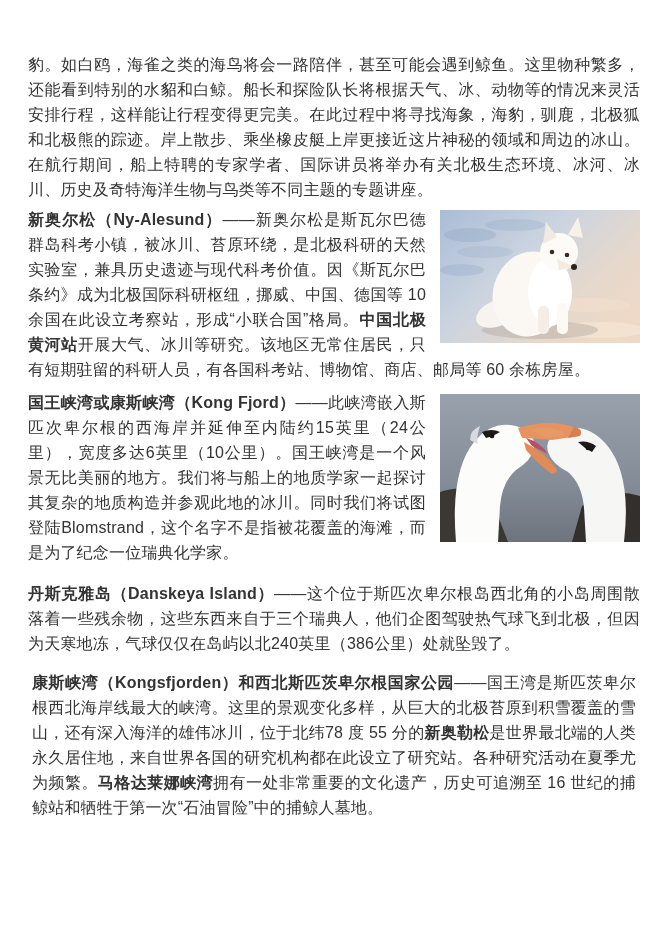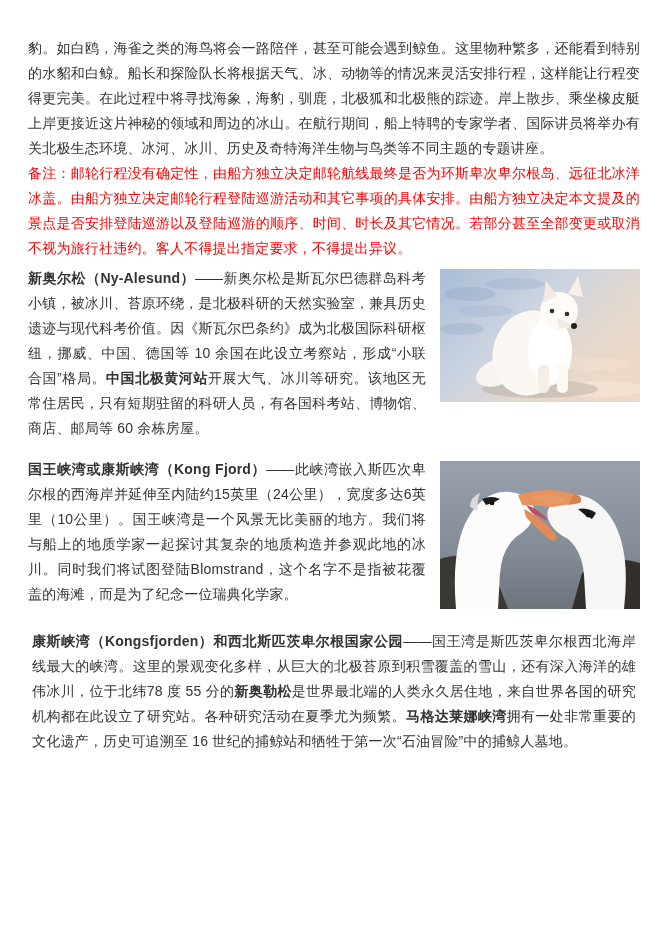--- a/index.html
+++ b/index.html
@@ -1,52 +1,51 @@
 <!DOCTYPE html>
 <html style="--note-color: #fe0000; --body-color: #333333;"><head>
 <meta charset="utf-8">
 <style>
   html,body{margin:0;padding:0;background:#ffffff;}
   .page{
     position:relative;
     width:668px;height:942px;
     box-sizing:border-box;
-    padding:36px 28px 12px 28px;
+    padding:52px 28px 12px 28px;
     background:#fff;
     font-family:"Liberation Sans","DejaVu Sans",sans-serif;
-    font-size:14px;
+    font-size:16px;
     line-height:25px;
     color:var(--body-color,#333333);
     overflow:hidden;
   }
   p.block{margin:0;text-align:justify;letter-spacing:0.2px;}
   .b{font-weight:bold;}
   .intro{margin:0 0 24px;}
   .note{margin:0 0 12px;color:var(--note-color,#fe0000);}
   .sec{overflow:hidden;}
   .sec1{margin:5px 0 8px;}
   .sec2{margin:0 0 16px;}
-  .sec3{margin:16px 0 16px;}
+  .sec3{margin:8px 0 16px;}
   .sec4{margin:0 0 14px;}
   .sec5{margin:4px;}
   .photo{
     float:right;
     display:block;
   }
   .photo-fox{width:200px;height:133px;margin:3px 0 4px 14px;}
   .photo-albatross{width:200px;height:148px;margin:4px 0 4px 14px;}
 </style>
 </head>
 <body>
 
 <div class="page">
 
   <p class="block intro"><span>豹。如白鸥，海雀之类的海鸟将会一路陪伴，甚至可能会遇到鲸鱼。这里物种繁多，还能看到特别的水貂和白鲸。船长和探险队长将根据天气、冰、动物等的情况来灵活安排行程，这样能让行程变得更完美。在此过程中将寻找海象，海豹，驯鹿，北极狐和北极熊的踪迹。岸上散步、乘坐橡皮艇上岸更接近这片神秘的领域和周边的冰山。在航行期间，船上特聘的专家学者、国际讲员将举办有关北极生态环境、冰河、冰川、历史及奇特海洋生物与鸟类等不同主题的专题讲座。</span></p>
 
-  <p class="block note"><span>备注：邮轮行程没有确定性，由船方独立决定邮轮航线最终是否为环斯卑次卑尔根岛、远征北冰洋冰盖。由船方独立决定邮轮行程登陆巡游活动和其它事项的具体安排。由船方独立决定本文提及的景点是否安排登陆巡游以及登陆巡游的顺序、时间、时长及其它情况。若部分甚至全部变更或取消不视为旅行社违约。客人不得提出指定要求，不得提出异议。</span></p>
 
   <div class="sec sec1">
     <svg class="photo photo-fox" viewBox="0 0 200 133" xmlns="http://www.w3.org/2000/svg" aria-hidden="true">
       <defs>
         <linearGradient id="snowg" x1="0" y1="0" x2="1" y2="0.7">
           <stop offset="0" stop-color="#a9bdd6"></stop>
           <stop offset="0.45" stop-color="#ccd4e0"></stop>
           <stop offset="0.75" stop-color="#e4d8cd"></stop>
           <stop offset="1" stop-color="#eed9c6"></stop>
         </linearGradient>
@@ -97,18 +96,21 @@
       <path d="M86 44 Q100 48 108 60 L92 52 Z" fill="#b84f62"></path>
       <path d="M124 38 Q104 30 90 36 L108 44 Q118 42 124 42 Z" fill="#e89a66"></path>
       <path d="M42 38 Q52 34 60 38 Q54 42 46 44 Z" fill="#1d1b19"></path>
       <path d="M156 52 Q148 46 138 48 Q144 54 152 58 Z" fill="#1d1b19"></path>
       <ellipse cx="52" cy="42" rx="2.4" ry="2.2" fill="#15130f"></ellipse>
       <ellipse cx="148" cy="54" rx="2.4" ry="2.2" fill="#15130f"></ellipse>
     </svg>
     <p class="block"><span class="b">国王峡湾或康斯峡湾（Kong Fjord）</span><span>——此峡湾嵌入斯匹次卑尔根的西海岸并延伸至内陆约15英里（24公里），宽度多达6英里（10公里）。国王峡湾是一个风景无比美丽的地方。我们将与船上的地质学家一起探讨其复杂的地质构造并参观此地的冰川。同时我们将试图登陆Blomstrand，这个名字不是指被花覆盖的海滩，而是为了纪念一位瑞典化学家。</span></p>
   </div>
 
+  <div class="sec sec4">
+    <p class="block"><span class="b">丹斯克雅岛（Danskeya Island）</span><span>——这个位于斯匹次卑尔根岛西北角的小岛周围散落着一些残余物，这些东西来自于三个瑞典人，他们企图驾驶热气球飞到北极，但因为天寒地冻，气球仅仅在岛屿以北240英里（386公里）处就坠毁了。</span></p>
+  </div>
 
   <div class="sec sec5">
     <p class="block"><span class="b">康斯峡湾（Kongsfjorden）和西北斯匹茨卑尔根国家公园</span><span>——国王湾是斯匹茨卑尔根西北海岸线最大的峡湾。这里的景观变化多样，从巨大的北极苔原到积雪覆盖的雪山，还有深入海洋的雄伟冰川，位于北纬78 度 55 分的</span><span class="b">新奥勒松</span><span>是世界最北端的人类永久居住地，来自世界各国的研究机构都在此设立了研究站。各种研究活动在夏季尤为频繁。</span><span class="b">马格达莱娜峡湾</span><span>拥有一处非常重要的文化遗产，历史可追溯至 16 世纪的捕鲸站和牺牲于第一次“石油冒险”中的捕鲸人墓地。</span></p>
   </div>
 
 </div>
 
 </body></html>

